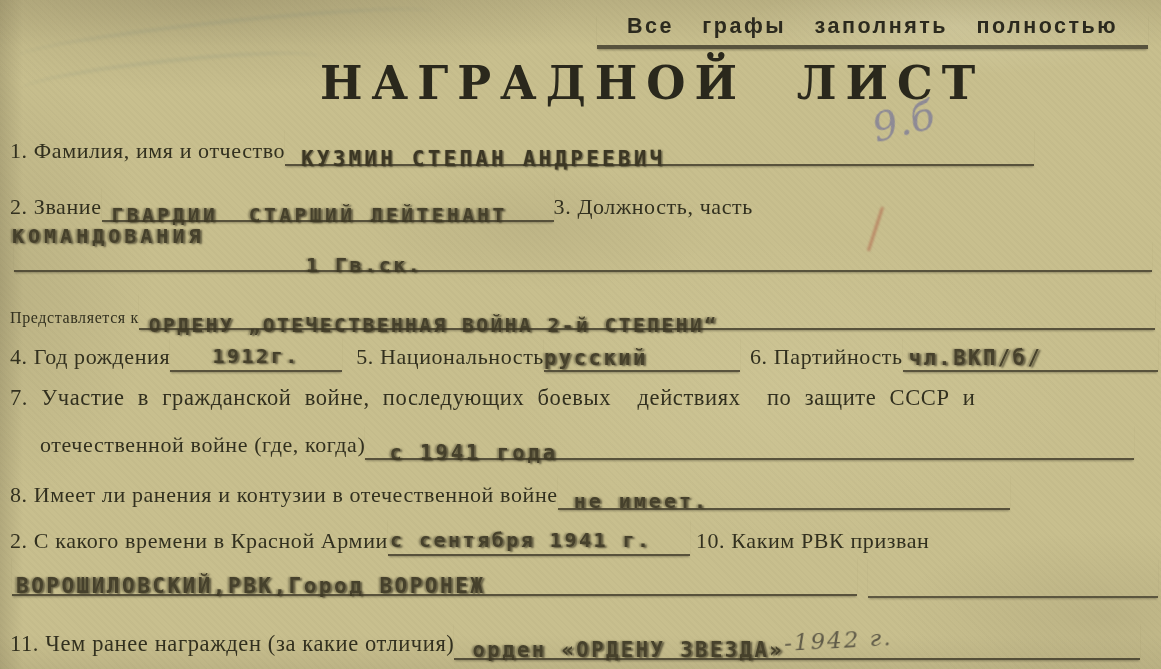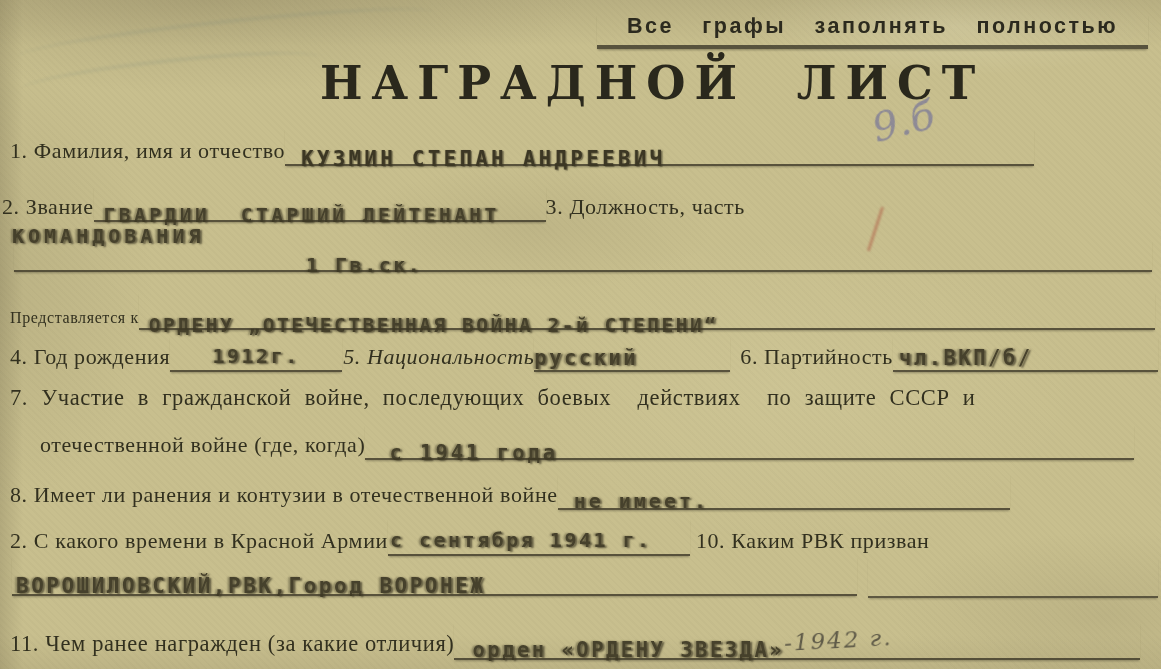--- a/index.html
+++ b/index.html
@@ -74,21 +74,21 @@
 
   <div class="row" style="left:10px; top:130px; width:1024px; height:36px;">
     <span class="lbl">1. Фамилия, имя и отчество</span>
     <div class="entry" style="flex:1;">
       <span class="typed on" style="font-size:20.5px; letter-spacing:3.5px; padding-left:16px;">КУЗМИН СТЕПАН АНДРЕЕВИЧ</span>
     </div>
   </div>
 
   <div class="mark">9.б</div>
 
-  <div class="row" style="left:2px; top:188px; width:1146px; height:34px;">
+  <div class="row" style="left:10px; top:188px; width:1146px; height:34px;">
     <span class="lbl">2. Звание</span>
     <div class="entry" style="flex:0 0 452px;">
       <span class="typed on smudge" style="letter-spacing:3.5px; padding-left:10px;">ГВАРДИИ  СТАРШИЙ ЛЕЙТЕНАНТ</span>
     </div>
     <span class="lbl" style="">3. Должность, часть</span>
   </div>
 
   <div class="row" style="left:12px; top:220px; height:26px;">
     <span class="typed smudge" style="font-size:20px; letter-spacing:4px;">КОМАНДОВАНИЯ</span>
   </div>
@@ -104,21 +104,21 @@
     <div class="entry" style="flex:1;">
       <span class="typed on smudge" style="padding-left:10px; transform:translateY(7px);">ОРДЕНУ „ОТЕЧЕСТВЕННАЯ ВОЙНА 2-й СТЕПЕНИ“</span>
     </div>
   </div>
 
   <div class="row" style="left:10px; top:338px; width:1148px; height:34px;">
     <span class="lbl">4. Год рождения</span>
     <div class="entry" style="flex:0 0 172px; justify-content:center;">
       <span class="typed up2 smudge" style="font-size:20px;">1912г.</span>
     </div>
-    <span class="lbl" style="margin-left:1px;font-style:italic;">5. Национальность</span>
+    <span class="lbl" style="margin-left:14px;">5. Национальность</span>
     <div class="entry" style="flex:0 0 196px;">
       <span class="typed smudge" style="font-size:20.5px; transform:translateY(-2px);">русский</span>
     </div>
     <span class="lbl" style="margin-left:10px;">6. Партийность</span>
     <div class="entry" style="flex:1;">
       <span class="typed smudge" style="font-size:20.5px; transform:translateY(-2px); padding-left:6px;">чл.ВКП/б/</span>
     </div>
   </div>
 
   <div class="row" style="left:10px; top:386px; height:28px;">

